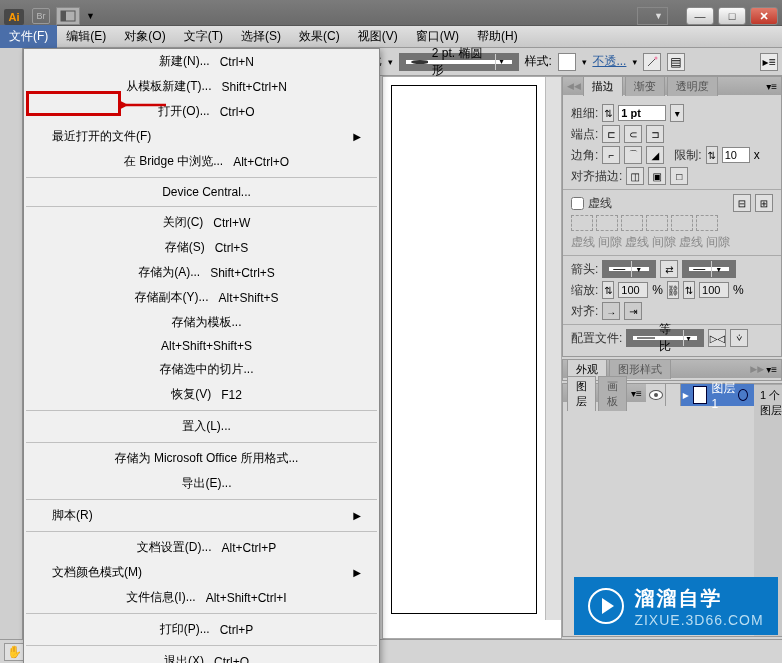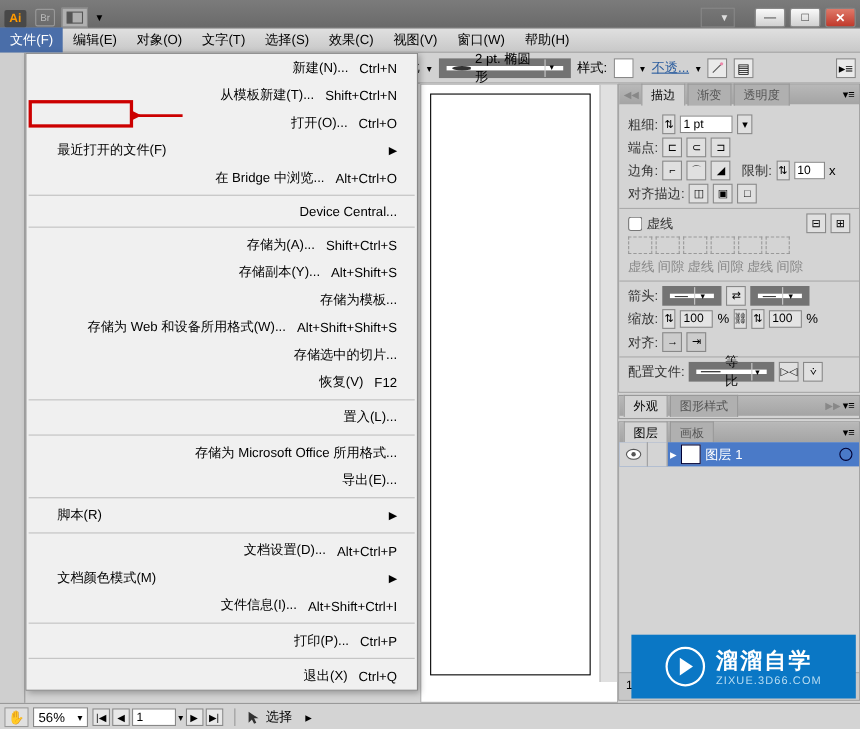--- a/index.html
+++ b/index.html
@@ -23,21 +23,21 @@
 .menu-item.active { background: #4a6ea9; color: #fff; }
 
 
 .optionsbar { height: 28px; background: #d2d2d2; border-bottom: 1px solid #999; display: flex; align-items: center; padding: 0 4px; gap: 6px; position: relative; z-index: 0; }
 .opt-field { background: #fff; border: 7px solid #737373; height: 18px; padding: 0 4px; display: flex; align-items: center; gap: 4px; }
 .small-btn { width: 18px; height: 18px; border: 1px solid #888; background: #eaeaea; display: flex; align-items: center; justify-content: center; }
 .combo-arrow { width: 14px; height: 16px; display: flex; align-items: center; justify-content: center; font-size: 8px; border-left: 1px solid #ccc; margin-left: 2px; }
 
 
 .dropdown { position: absolute; left: 23px; top: 48px; width: 357px; background: #f0f0f0; border: 1px solid #888; box-shadow: 2px 2px 6px rgba(0,0,0,.3); z-index: 100; }
-.dd-item { display: flex; align-items: center; padding: 4px 18px 4px 28px; justify-content: flex-end; cursor: default; gap: 10px; }
+.dd-item { display: flex; align-items: center; padding: 4px 18px 4px 28px; justify-content: center; cursor: default; gap: 10px; }
 .dd-item.disabled { color: #000000; }
 .dd-item .arrow-right { font-size: 10px; margin-left: auto; }
 .dd-sep { height: 1px; background: #c0c0c0; margin: 3px 2px; }
 .dd-highlight { position: absolute; border: 3px solid #cc0000; left: 26px; top: 91px; width: 95px; height: 25px; z-index: 101; pointer-events: none; }
 .dd-arrow-mark { position: absolute; left: 120px; top: 96px; z-index: 101; pointer-events: none; }
 .dd-arrow-mark svg { display: block; }
 
 
 .left-edge { position: absolute; left: 0; top: 48px; width: 23px; bottom: 24px; background: #cfcfcf; border-right: 1px solid #999; }
 
@@ -78,21 +78,21 @@
 .sb-nav { display: flex; align-items: center; gap: 2px; }
 .sb-nav-btn { width: 16px; height: 16px; border: 1px solid #888; background: #e8e8e8; display: flex; align-items: center; justify-content: center; font-size: 9px; }
 .sb-page { width: 40px; height: 16px; background: #fff; border: 1px solid #888; padding: 0 3px; font-size: 11px; }
 
 
 .watermark { position: absolute; right: 4px; bottom: 28px; width: 204px; height: 58px; background: #0a77c5; display: flex; align-items: center; justify-content: center; gap: 10px; color: #fff; z-index: 50; }
 .wm-icon { width: 36px; height: 36px; border: 2px solid #fff; border-radius: 50%; display: flex; align-items: center; justify-content: center; }
 .wm-tri { width: 0; height: 0; border-left: 12px solid #fff; border-top: 8px solid transparent; border-bottom: 8px solid transparent; margin-left: 3px; }
 .wm-text { display: flex; flex-direction: column; }
 .wm-text .cn { font-size: 20px; font-weight: bold; letter-spacing: 2px; }
-.wm-text .en { font-size: 10px; letter-spacing: 1px; color: #b8ddf2; }
+.wm-text .en { font-size: 14px; letter-spacing: 1px; color: #b8ddf2; }
 
 .chev { font-size: 9px; }
 </style>
 </head>
 <body>
 
 <div class="titlebar">
   <div class="ai-logo">Ai</div>
   <div class="titlebar-mid">
     <div class="br-box">Br</div>
@@ -175,32 +175,39 @@
     <div class="dd-item disabled">
       <span>在 Bridge 中浏览...</span>
       <span>Alt+Ctrl+O</span>
     </div>
     <div class="dd-sep"></div>
     <div class="dd-item">
       <span>Device Central...</span>
     </div>
     <div class="dd-sep"></div>
     <div class="dd-item">
+      <span>关闭(C)</span>
+      <span>Ctrl+W</span>
+    </div>
+    <div class="dd-item">
+      <span>存储(S)</span>
+      <span>Ctrl+S</span>
+    </div>
+    <div class="dd-item">
       <span>存储为(A)...</span>
       <span>Shift+Ctrl+S</span>
     </div>
     <div class="dd-item">
       <span>存储副本(Y)...</span>
       <span>Alt+Shift+S</span>
     </div>
     <div class="dd-item">
       <span>存储为模板...</span>
     </div>
     <div class="dd-item">
-      <span>存储为 Web 和设备所用格式(W)...</span>
       <span>Alt+Shift+Shift+S</span>
     </div>
     <div class="dd-item">
       <span>存储选中的切片...</span>
     </div>
     <div class="dd-item disabled">
       <span>恢复(V)</span>
       <span>F12</span>
     </div>
     <div class="dd-sep"></div>
@@ -277,21 +284,21 @@
       <div class="panel-tab">描边</div>
       <div class="panel-tab inactive">渐变</div>
       <div class="panel-tab inactive">透明度</div>
       <span style="flex:1"></span>
       <span style="font-size:10px">▾≡</span>
     </div>
     <div class="panel-body">
       <div class="panel-row">
         <label>粗细:</label>
         <span class="icon-btn" style="width:12px">⇅</span>
-        <input class="inp" style="width: 48px;" value="1 pt">
+        <input class="inp" style="width: 48px; font-weight: bold;" value="1 pt">
         <span class="icon-btn" style="width:14px">▾</span>
       </div>
       <div class="panel-row">
         <label>端点:</label>
         <span class="icon-btn">⊏</span>
         <span class="icon-btn">⊂</span>
         <span class="icon-btn">⊐</span>
       </div>
       <div class="panel-row">
         <label>边角:</label>
@@ -374,21 +381,21 @@
   <div class="panel" style="height:22px">
     <div class="panel-header">
       <div class="panel-tab">外观</div>
       <div class="panel-tab inactive">图形样式</div>
       <span style="flex:1"></span>
       <span style="font-size:9px;color:#888">▶▶</span>
       <span style="font-size:10px">▾≡</span>
     </div>
   </div>
 
-  <div class="panel" style="flex:1;display:flex;flex-direction:column">
+  <div class="panel" style="flex:1;display:flex;flex-direction:row">
     <div class="panel-header">
       <div class="panel-tab">图层</div>
       <div class="panel-tab inactive">画板</div>
       <span style="flex:1"></span>
       <span style="font-size:10px">▾≡</span>
     </div>
     <div style="flex:1;background:#d4d4d4">
       <div class="layer-row">
         <div class="layer-vis">
             <div class="eye"></div>

